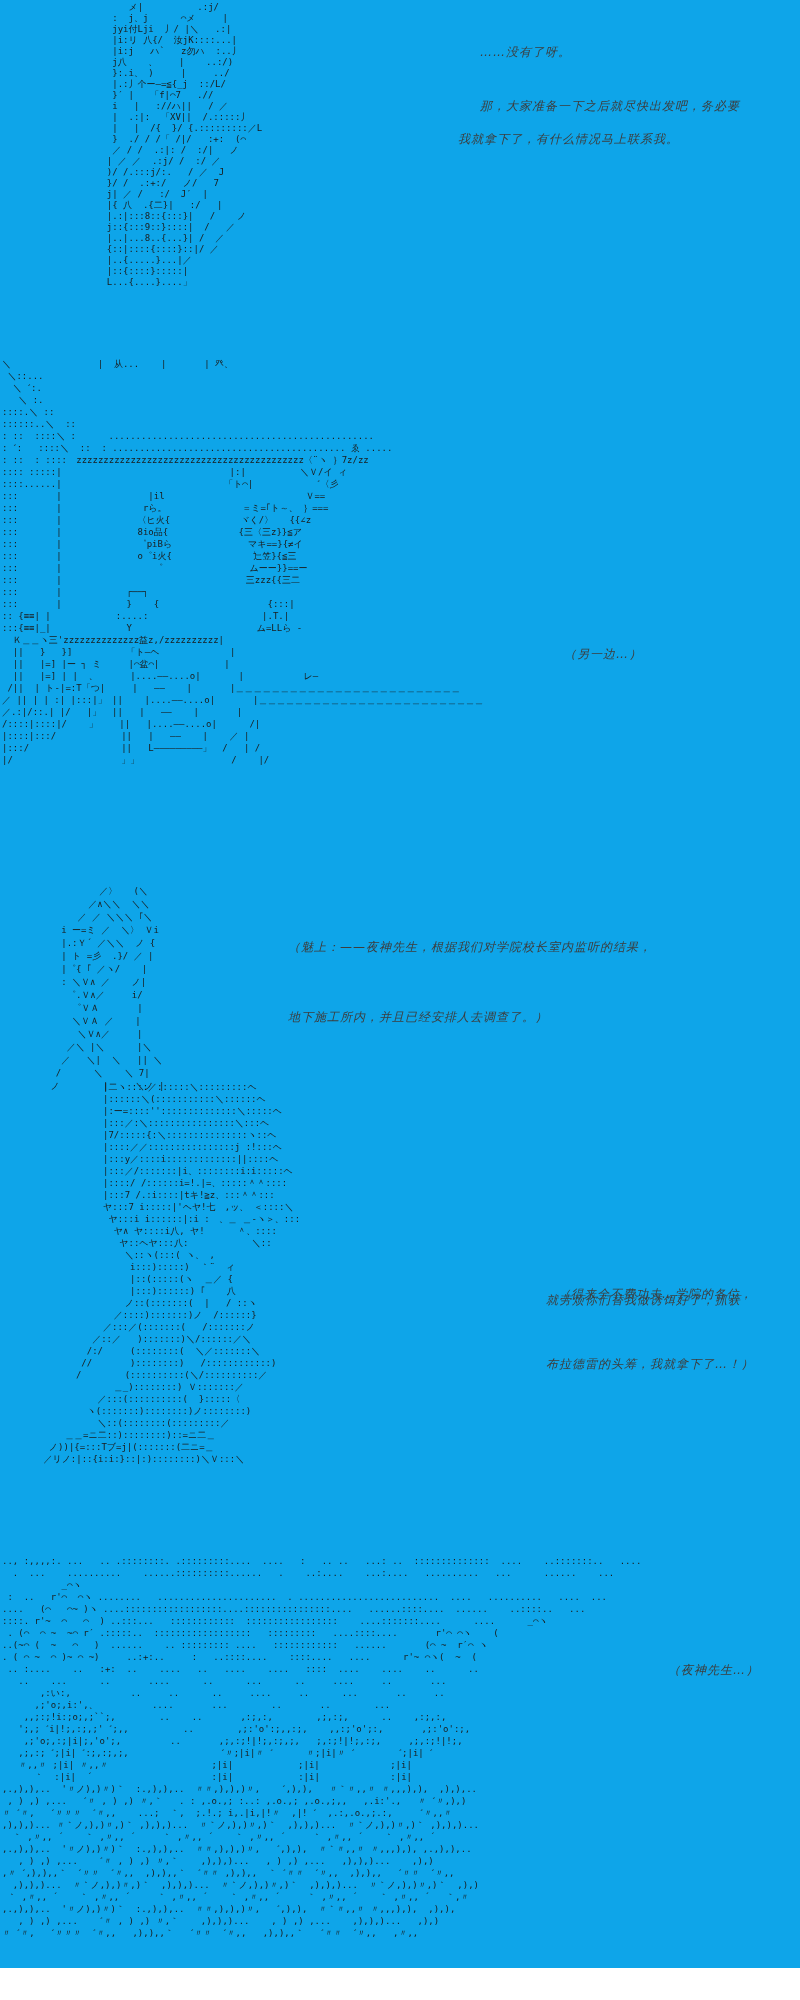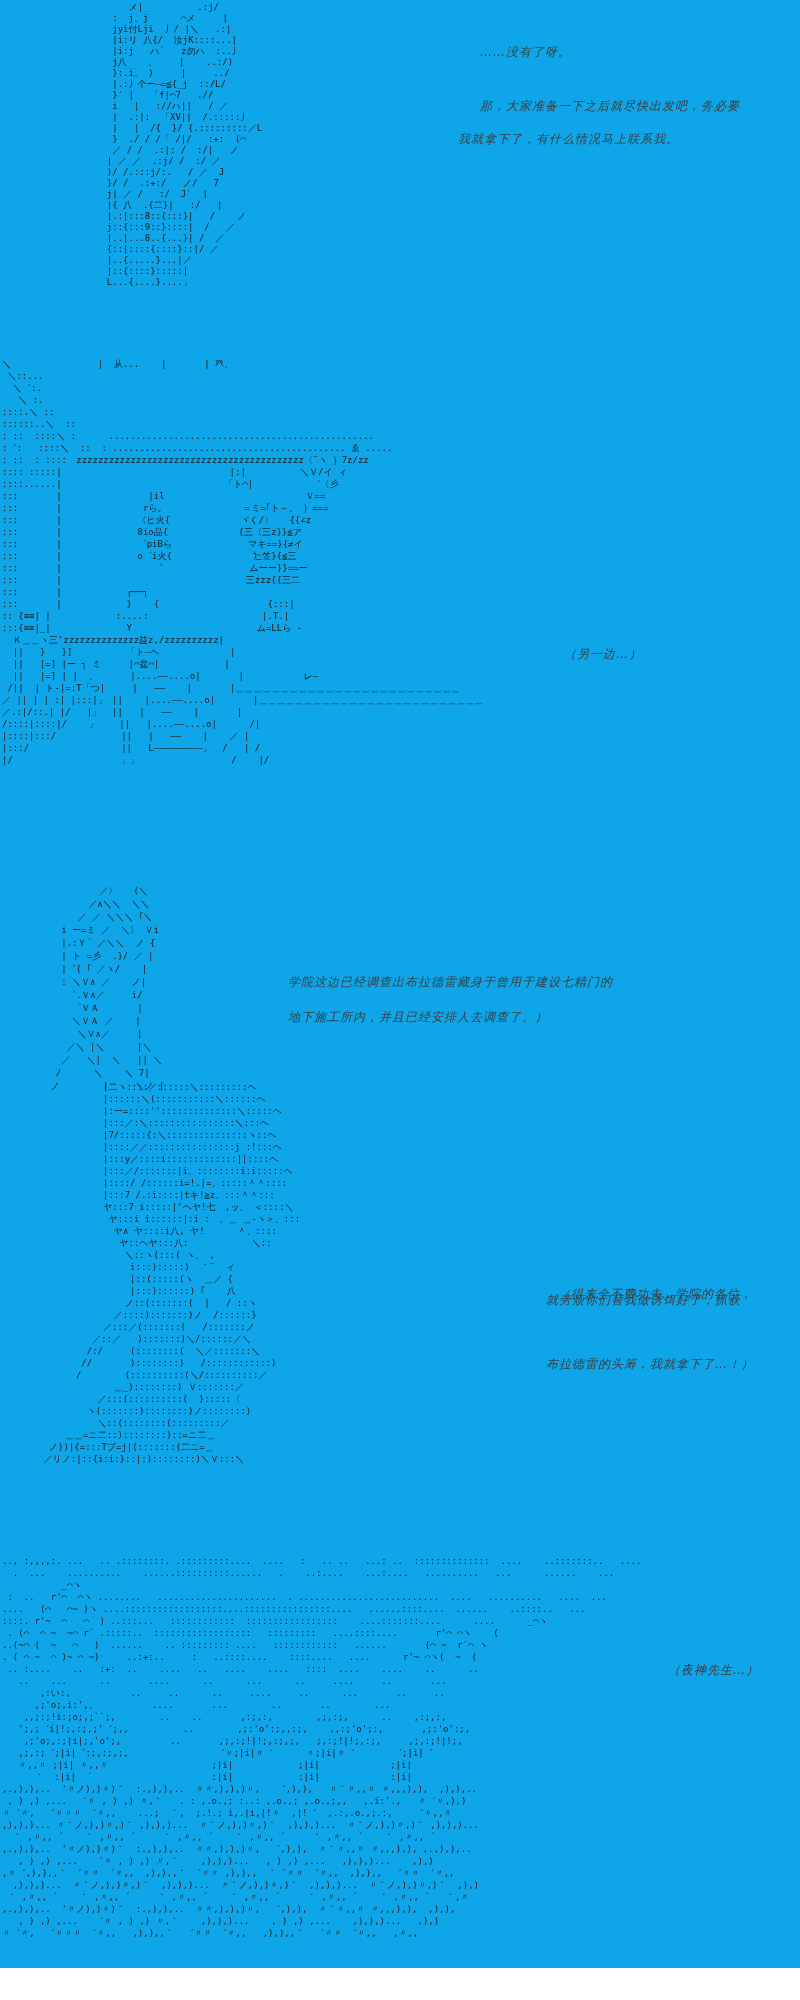--- a/index.html
+++ b/index.html
@@ -96,21 +96,21 @@
    : ＼Ｖ∧ ／    ノ|
     ゜.Ｖ∧／     i/
      ゜ＶＡ       |
      ＼ＶＡ ／    |
       ＼Ｖ∧／     |
     ／＼ |＼      |＼
    ／   ＼|  ＼   || ＼
   /      ＼    ＼ 7|
  ノ        |     ＼ノ |</pre>
 
-  <div class="zh" style="left:288px;top:974px;">学院这边已经调查出布拉德雷藏身于曾用于建设七精门的</div>
+  <div class="zh" style="left:288px;top:939px;">（魅上：——夜神先生，根据我们对学院校长室内监听的结果，</div>
   <div class="zh" style="left:288px;top:1009px;text-align:right;">地下施工所内，并且已经安排人去调查了。）</div>
 
   <pre class="aa lh12" style="left:38px;top:1081px;">            |二ヽ::::／::::::＼:::::::::ヘ
             |::::::＼(:::::::::::＼::::::ヘ
             |:ー=::::''::::::::::::::＼:::::ヘ
             |:::／:＼::::::::::::::::＼:::ヘ
             |7/:::::{:＼:::::::::::::::ヽ::ヘ
             |::::／／::::::::::::::::j :!:::ヘ
             |:::y／::::i:::::::::::::||::::ヘ
             |:::／/:::::::|i、::::::::i:i:::::ヘ

